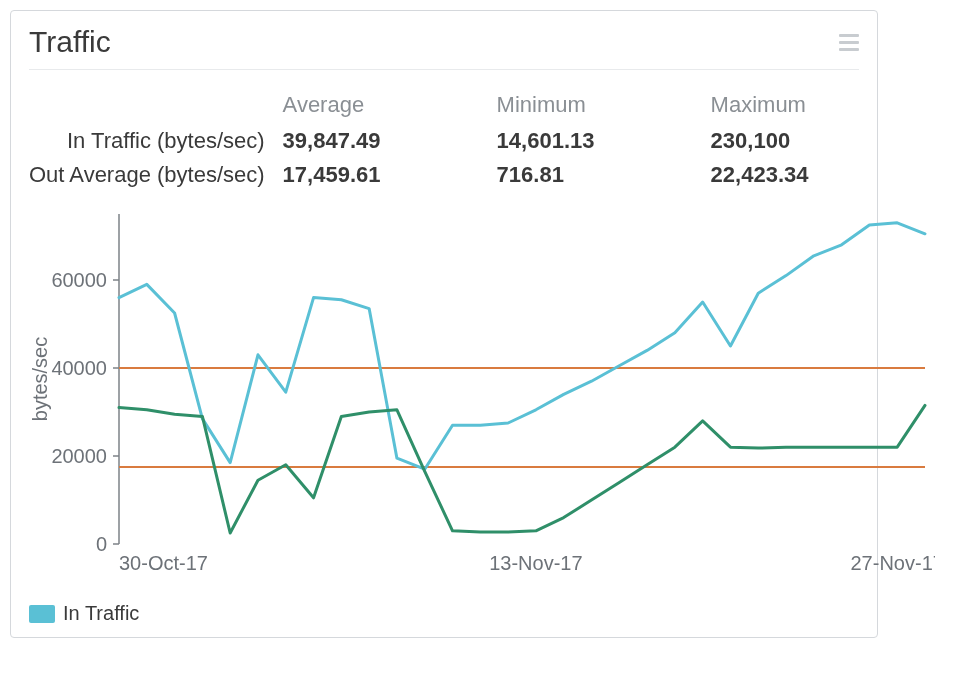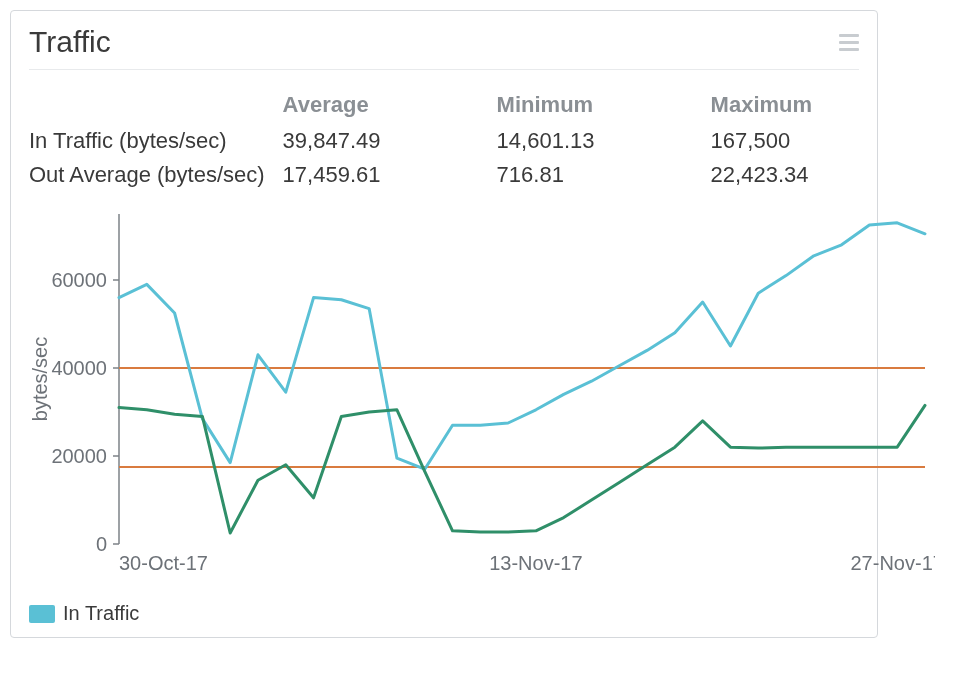--- a/index.html
+++ b/index.html
@@ -3,23 +3,23 @@
 <meta charset="utf-8">
 <style>
   html,body{margin:0;padding:0;background:#fff;font-family:"Helvetica Neue",Arial,sans-serif;color:#3a3a3a}
   .panel{width:868px;border:1px solid #d5d8dc;margin:10px;box-sizing:border-box;padding:14px 18px 12px 18px;border-radius:4px}
   .hdr{display:flex;align-items:center;justify-content:space-between}
   .title{font-size:30px;font-weight:400;color:#3a3a3a}
   .menu-icon{display:flex;flex-direction:column;gap:4px;cursor:pointer}
   .menu-icon span{width:20px;height:3px;background:#c8ccd0;display:block;border-radius:1px}
   .rule{height:1px;background:#e8eaec;margin:10px 0 18px 0}
   table.stats{border-collapse:collapse;font-size:22px}
-  table.stats th{font-weight:700;color:#8a8f94;text-align:left;padding:4px 24px 6px 0}
-  table.stats td.lbl{color:#3a3a3a;padding:4px 18px 4px 0;white-space:nowrap}
-  table.stats td.val{font-weight:400;color:#3a3a3a;padding:4px 24px 4px 0;min-width:190px}
+  table.stats th{font-weight:400;color:#8a8f94;text-align:left;padding:4px 24px 6px 0}
+  table.stats td.lbl{text-align:right;color:#3a3a3a;padding:4px 18px 4px 0;white-space:nowrap}
+  table.stats td.val{font-weight:700;color:#3a3a3a;padding:4px 24px 4px 0;min-width:190px}
   .chart-wrap{position:relative;margin-top:12px}
   svg text{font-family:inherit}
   .legend{display:flex;gap:18px;align-items:flex-end;margin-top:14px;font-size:20px;color:#3a3a3a}
   .lg-item{display:flex;align-items:center;gap:8px}
   .sw{width:26px;height:18px;display:inline-block;border-radius:2px}
 </style>
 </head>
 <body>
 
 <div class="panel">
@@ -38,21 +38,21 @@
         <tr>
       <th></th>
       <th>Average</th>
       <th>Minimum</th>
       <th>Maximum</th>
     </tr>
     <tr>
       <td class="lbl">In Traffic (bytes/sec)</td>
       <td class="val">39,847.49</td>
       <td class="val">14,601.13</td>
-      <td class="val">167,500</td>
+      <td class="val">230,100</td>
     </tr>
     <tr>
       <td class="lbl">Out Average (bytes/sec)</td>
       <td class="val">17,459.61</td>
       <td class="val">716.81</td>
       <td class="val">22,423.34</td>
     </tr>
   </tbody>
     </table>
 

